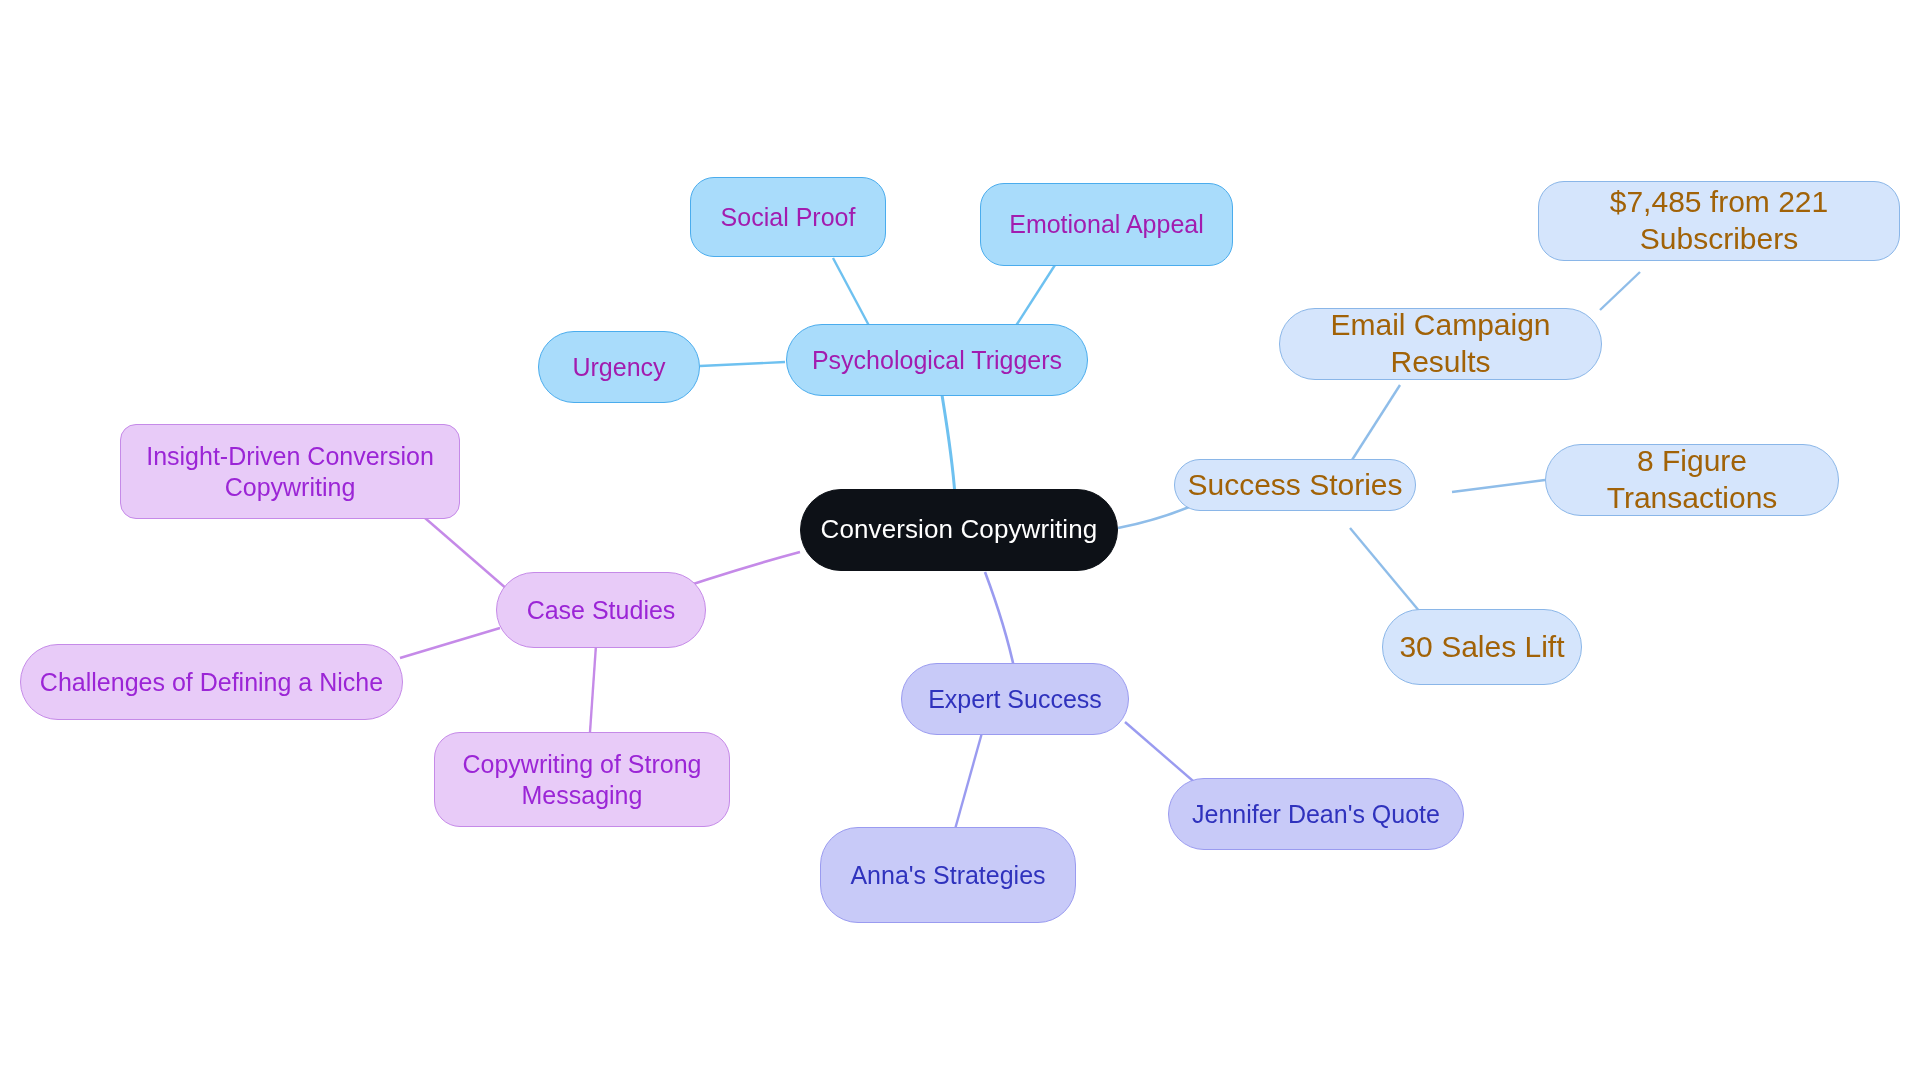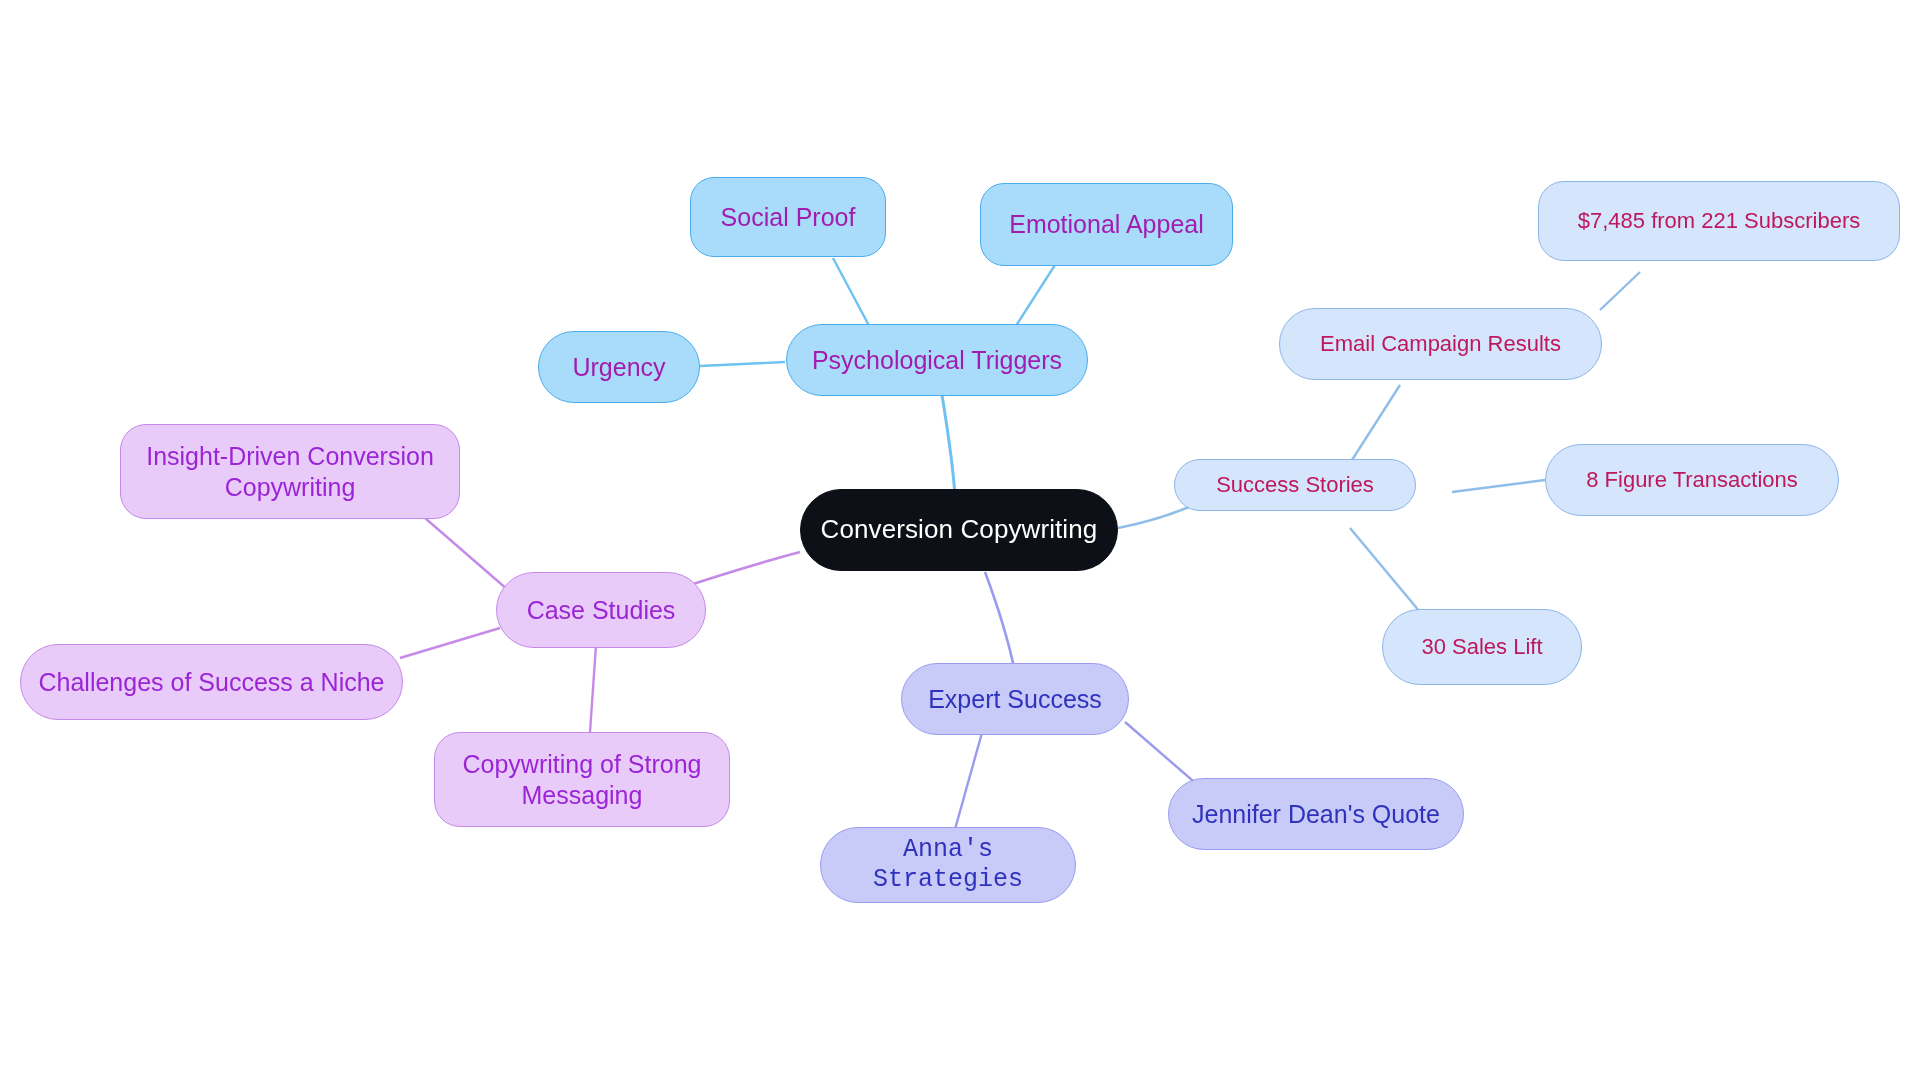--- a/index.html
+++ b/index.html
@@ -44,22 +44,22 @@
   }
   .node-blue-mid {
     background: #a9dcfb;
     border-color: #4aaced;
     color: #a21caf;
     font-size: 25px;
   }
   .node-blue-pale {
     background: #d5e5fc;
     border-color: #8ab6e8;
-    color: #be185d;
-    font-size: 22px;
+    color: #a16207;
+    font-size: 30px;
   }
   .node-periwinkle {
     background: #c8caf8;
     border-color: #9a9bf0;
     color: #2f32bd;
     font-size: 25px;
   }
   .node-violet {
     background: #e8cbf8;
     border-color: #c58ae8;
@@ -124,25 +124,25 @@
   <div class="node node-blue-pale" style="left:1538px; top:181px; width:362px; height:80px; border-radius:26px;">$7,485 from 221 Subscribers</div>
 
   <div class="node node-blue-pale" style="left:1545px; top:444px; width:294px; height:72px; border-radius:36px;">8 Figure Transactions</div>
 
   <div class="node node-blue-pale" style="left:1382px; top:609px; width:200px; height:76px; border-radius:38px;">30 Sales Lift</div>
 
   <div class="node node-periwinkle" style="left:901px; top:663px; width:228px; height:72px; border-radius:36px;">Expert Success</div>
 
   <div class="node node-periwinkle" style="left:1168px; top:778px; width:296px; height:72px; border-radius:38px;">Jennifer Dean's Quote</div>
 
-  <div class="node node-periwinkle" style="left:820px; top:827px; width:256px; height:76px; border-radius:38px;font-family:Liberation Mono, monospace;">Anna's Strategies</div>
+  <div class="node node-periwinkle" style="left:820px; top:827px; width:256px; height:96px; border-radius:38px;">Anna's Strategies</div>
 
   <div class="node node-violet" style="left:496px; top:572px; width:210px; height:76px; border-radius:38px;">Case Studies</div>
 
-  <div class="node node-violet" style="left:120px; top:424px; width:340px; height:95px; border-radius:26px;">Insight-Driven Conversion
+  <div class="node node-violet" style="left:120px; top:424px; width:340px; height:95px; border-radius:16px;">Insight-Driven Conversion
 Copywriting</div>
 
-  <div class="node node-violet" style="left:20px; top:644px; width:383px; height:76px; border-radius:38px;">Challenges of Success a Niche</div>
+  <div class="node node-violet" style="left:20px; top:644px; width:383px; height:76px; border-radius:38px;">Challenges of Defining a Niche</div>
 
   <div class="node node-violet" style="left:434px; top:732px; width:296px; height:95px; border-radius:26px;">Copywriting of Strong
 Messaging</div>
 
 </div>
 
 </body></html>

